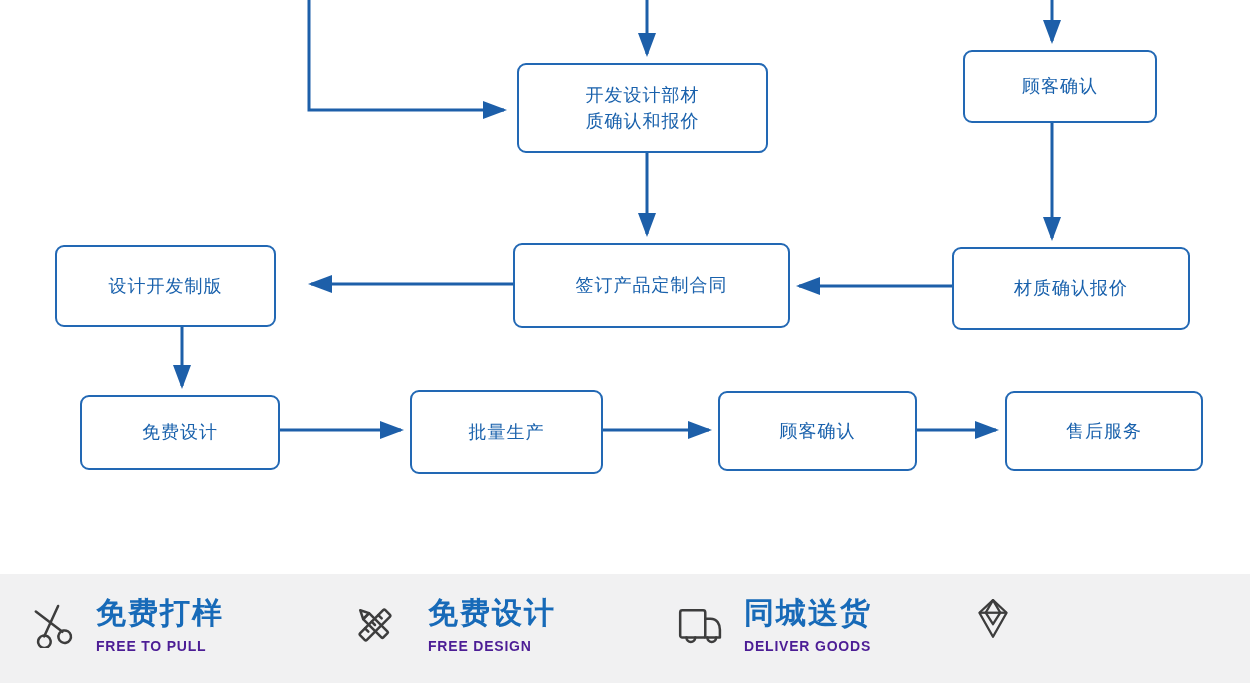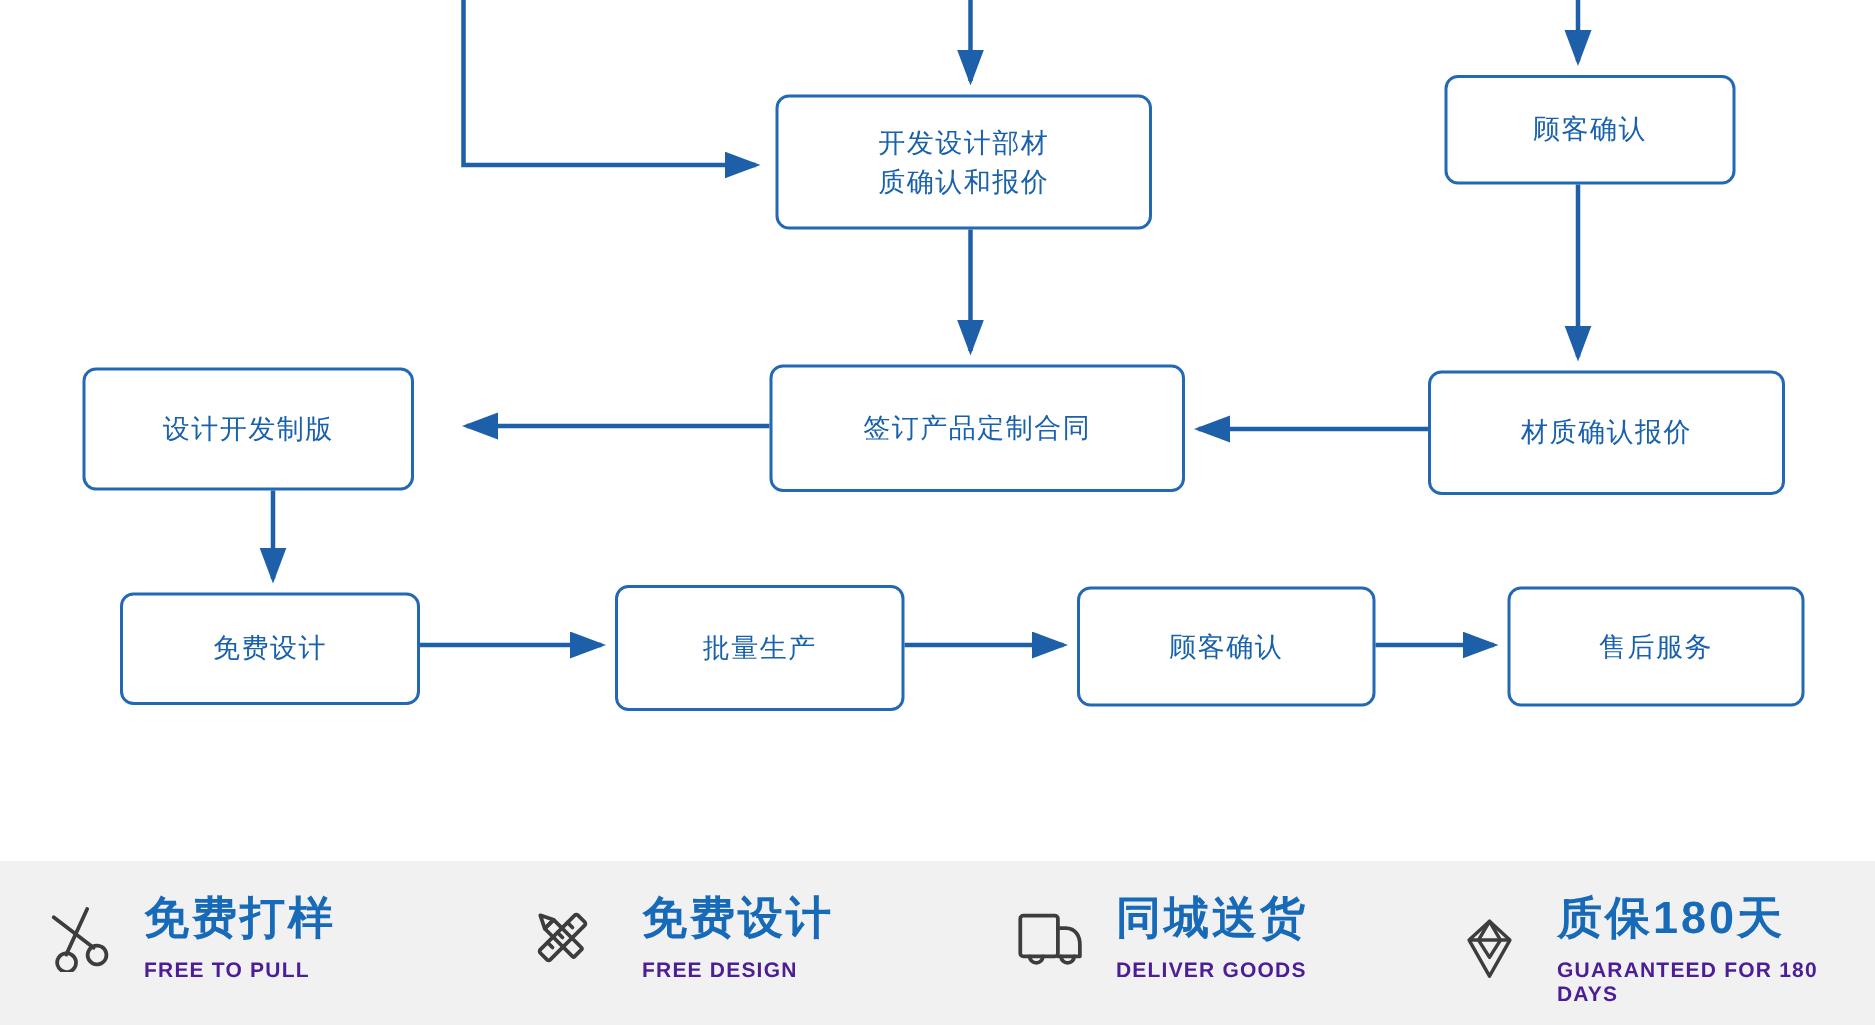--- a/index.html
+++ b/index.html
@@ -141,19 +141,15 @@
       <span class="f-sub">DELIVER GOODS</span>
     </div>
   </div>
 
   <div class="f-item i4">
     <svg class="f-icon" viewBox="0 0 44 44" fill="none" stroke="#3d3d3d" stroke-width="2.2" stroke-linejoin="round">
       <path d="M22,4 L35,16 L22,39 L9,16 Z"></path>
       <path d="M22,4 L29,16 L22,27 L15,16 Z"></path>
       <line x1="9" y1="16" x2="35" y2="16"></line>
     </svg>
-    <div class="f-text">
-      <span class="f-title">质保180天</span>
-      <span class="f-sub">GUARANTEED FOR 180 DAYS</span>
-    </div>
   </div>
 
 </div>
 
 </body></html>

